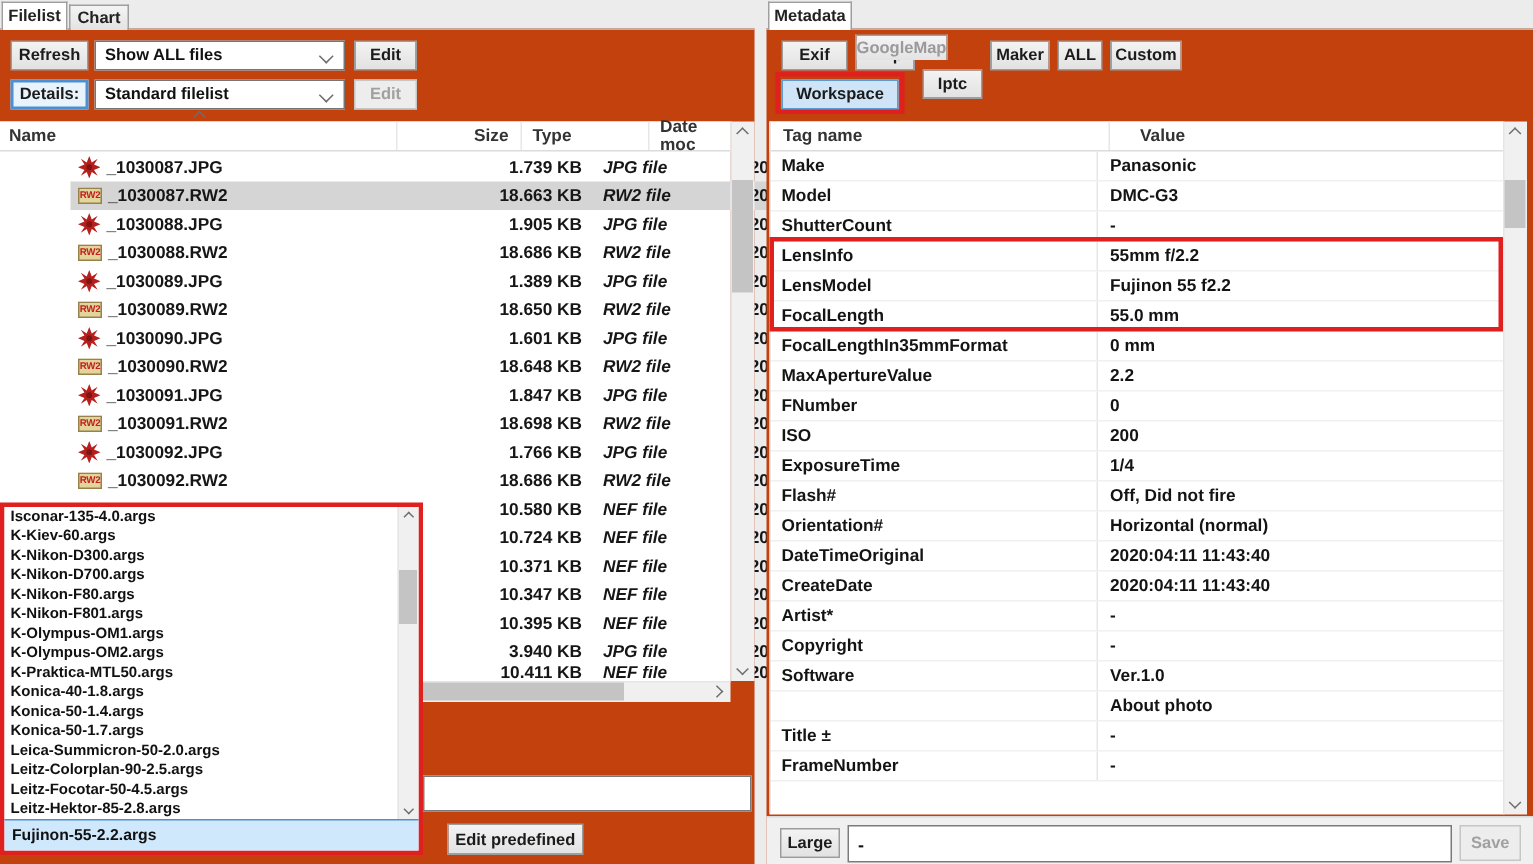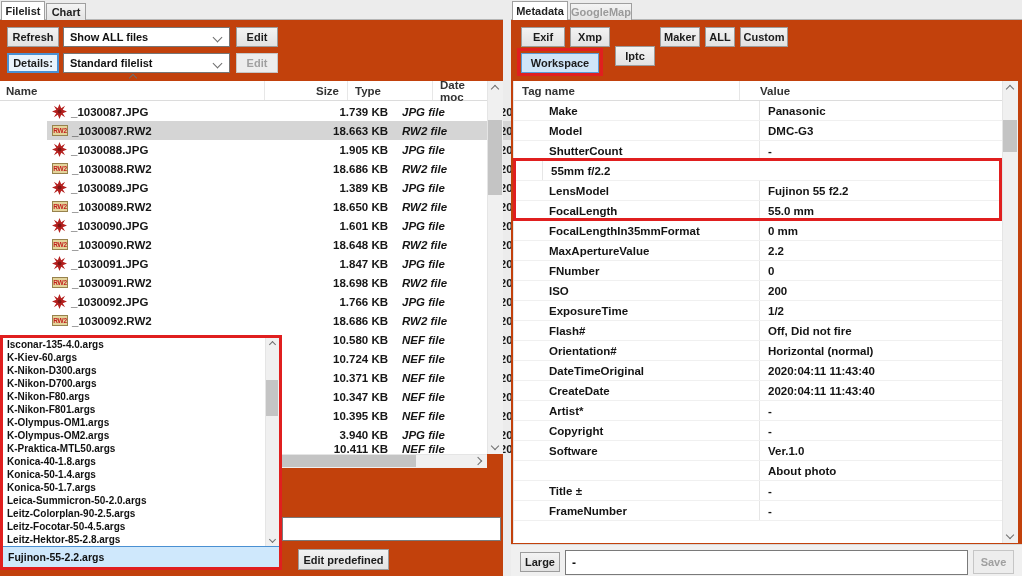--- a/index.html
+++ b/index.html
@@ -4,21 +4,21 @@
 <style>
   html,body{margin:0;padding:0;}
   body{width:1022px;height:576px;position:relative;overflow:hidden;background:#ececec;
        font-family:"Liberation Sans",sans-serif;-webkit-font-smoothing:antialiased;}
   .abs{position:absolute;}
   
   .tab{position:absolute;display:flex;align-items:center;justify-content:center;
        font-size:11px;font-weight:700;color:#222;background:linear-gradient(#f4f4f4,#e3e3e3);
        border:1px solid #9f9f9f;border-bottom:none;box-sizing:border-box;}
   .tab.active{background:#fff;z-index:3;}
-  .tab.dim{color:#9a9a9a;}
+  .tab.dim{color:#9a9a9a;margin-top:20px;}
   
   .panel{position:absolute;background:#c2410c;border-top:1px solid #b5b5b5;box-sizing:border-box;}
   
   .btn{position:absolute;display:flex;align-items:center;justify-content:center;box-sizing:border-box;
        font-size:11px;font-weight:700;color:#1b1b1b;background:linear-gradient(#f3f3f3,#e2e2e2);
        border:1px solid #9c9c9c;cursor:pointer;}
   .btn.disabled{color:#a0a0a0;border-color:#c6c6c6;background:#ededed;}
   .btn.focused{border:2px solid #4a90d2;background:#e9f3fc;}
   .btn.bluehl{background:#cfe5f7;border:1px solid #5b9bd5;}
   .combo{position:absolute;display:flex;align-items:center;box-sizing:border-box;background:#fff;
@@ -62,21 +62,21 @@
   .litem{height:13px;line-height:13px;padding-left:4px;font-size:10px;font-weight:700;color:#111;
          white-space:nowrap;}
   #lens-combo{position:absolute;left:0;top:208px;width:276px;height:21px;background:#cfe8fc;
               border-top:1px solid #4a90d2;display:flex;align-items:center;font-size:10.5px;
               font-weight:700;color:#111;padding-left:5px;box-sizing:border-box;cursor:pointer;}
   
   .mheader{position:absolute;display:flex;background:#fff;border-bottom:1px solid #dcdcdc;
            border-left:1px solid #e6e6e6;font-size:11.5px;font-weight:600;color:#333;
            align-items:center;box-sizing:border-box;}
   .mrow{display:flex;height:20px;align-items:center;font-size:11.5px;font-weight:700;color:#141414;
-        border-bottom:1px solid #f0f0f0;box-sizing:border-box;padding-left:28px;}
+        border-bottom:1px solid #f0f0f0;box-sizing:border-box;}
   .mtag{width:217px;padding-left:7px;box-sizing:border-box;overflow:hidden;white-space:nowrap;}
   .mval{flex:1;height:100%;display:flex;align-items:center;padding-left:8px;
         border-left:1px solid #e6e6e6;box-sizing:border-box;overflow:hidden;white-space:nowrap;}
   .mrow.boldval .mval{font-weight:700;}
   
   .redbox{position:absolute;border:3px solid #e01f1f;box-sizing:border-box;z-index:20;pointer-events:none;}
   
   .footline{position:absolute;border-top:1px solid #d8d8d8;}
 </style>
 </head>
@@ -392,20 +392,21 @@
       </div>
       <div class="mrow">
         <div class="mtag">Model</div>
         <div class="mval">DMC-G3</div>
       </div>
       <div class="mrow">
         <div class="mtag">ShutterCount</div>
         <div class="mval">-</div>
       </div>
       <div class="mrow">
+        <div class="mtag">LensInfo</div>
         <div class="mval">55mm f/2.2</div>
       </div>
       <div class="mrow">
         <div class="mtag">LensModel</div>
         <div class="mval">Fujinon 55 f2.2</div>
       </div>
       <div class="mrow">
         <div class="mtag">FocalLength</div>
         <div class="mval">55.0 mm</div>
       </div>
@@ -420,21 +421,21 @@
       <div class="mrow">
         <div class="mtag">FNumber</div>
         <div class="mval">0</div>
       </div>
       <div class="mrow">
         <div class="mtag">ISO</div>
         <div class="mval">200</div>
       </div>
       <div class="mrow">
         <div class="mtag">ExposureTime</div>
-        <div class="mval">1/2</div>
+        <div class="mval">1/4</div>
       </div>
       <div class="mrow">
         <div class="mtag">Flash#</div>
         <div class="mval">Off, Did not fire</div>
       </div>
       <div class="mrow">
         <div class="mtag">Orientation#</div>
         <div class="mval">Horizontal (normal)</div>
       </div>
       <div class="mrow">

